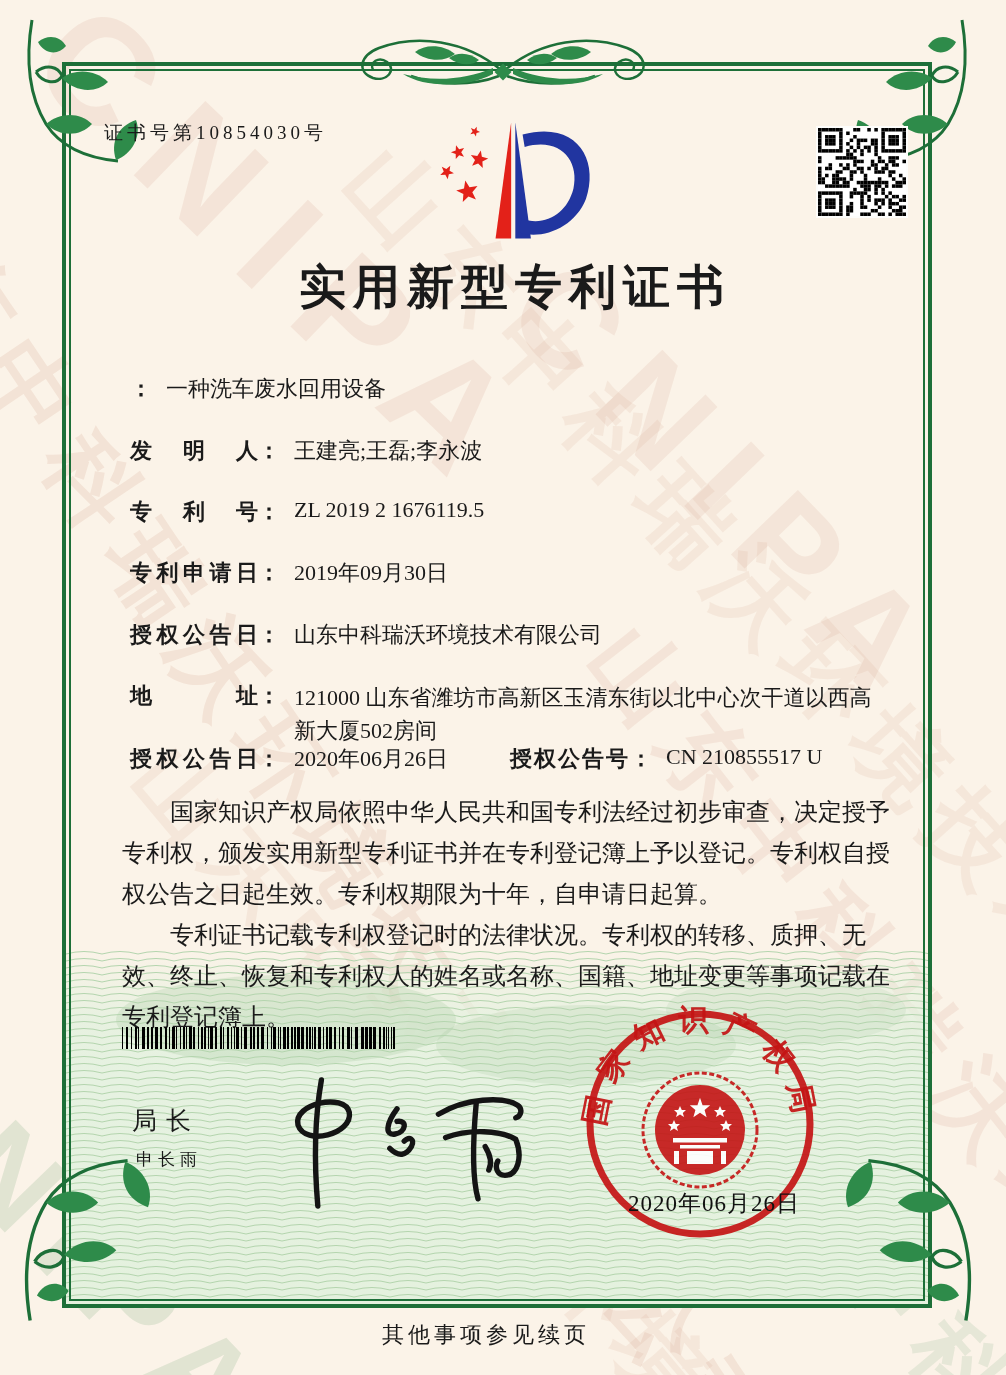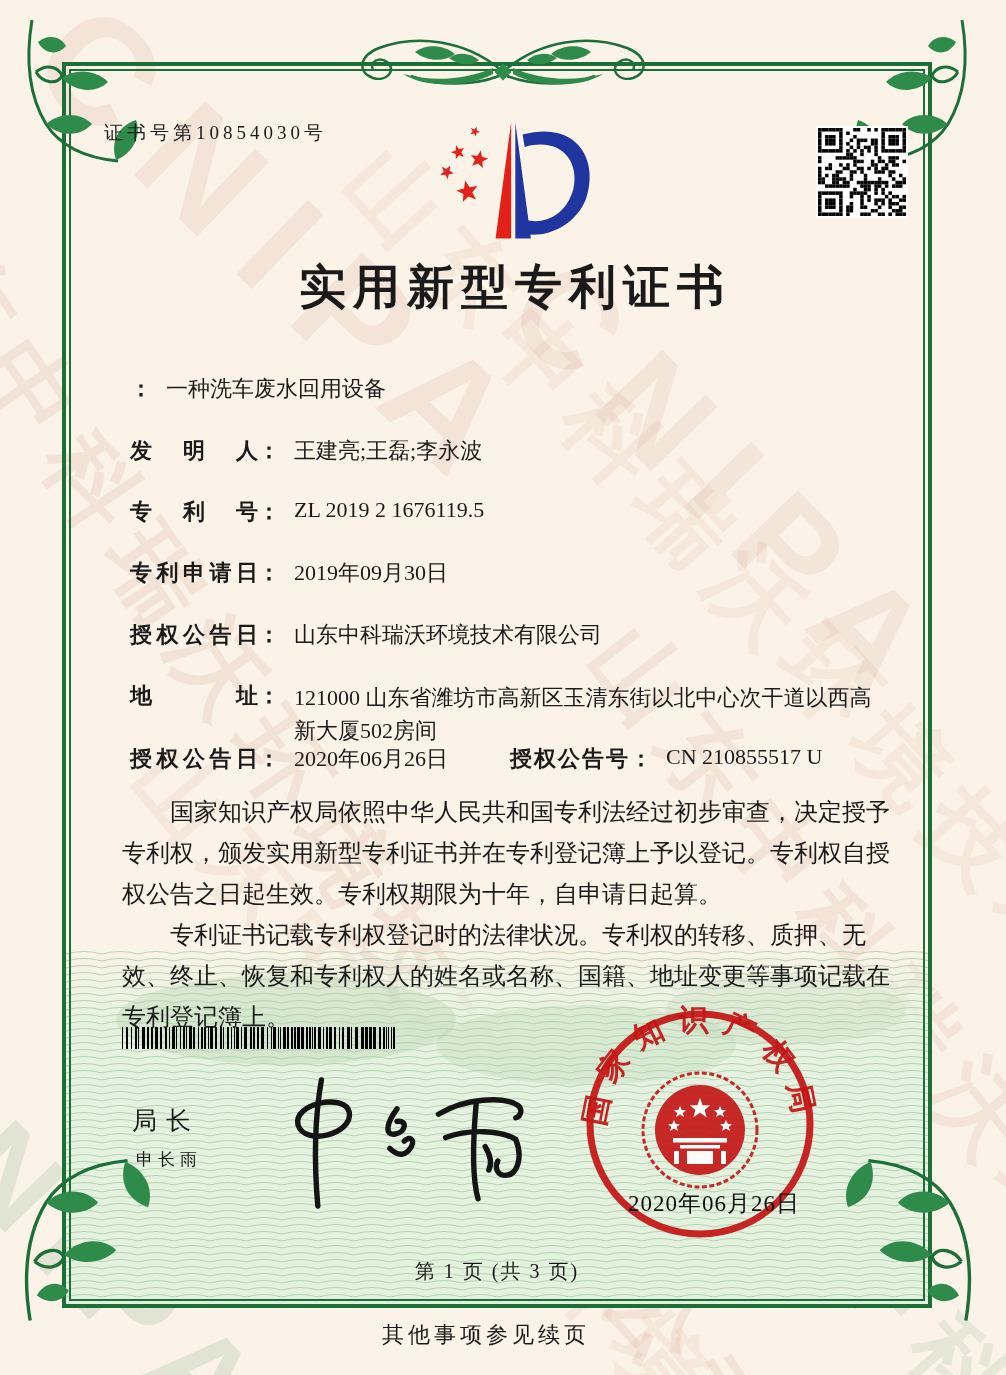--- a/index.html
+++ b/index.html
@@ -626,21 +626,20 @@
         <path d="M40,60 C34,36 92,24 97,46 C101,70 48,84 40,60"></path>
         <path d="M150,42 C138,58 136,72 148,70 C160,68 162,54 150,56"></path>
         <path d="M142,86 C152,96 160,94 166,84 C170,76 164,72 158,78"></path>
         <path d="M196,48 C226,30 268,28 284,38 C290,42 288,50 282,52"></path>
         <path d="M238,36 C234,80 234,120 240,142"></path>
         <path d="M204,74 C230,64 266,66 282,76 C290,96 284,116 270,116 C262,116 258,108 262,100"></path>
         <path d="M248,84 C254,94 256,102 252,110"></path>
       </g>
     </svg>
 
-    <div class="page-num">第 1 页 (共 3 页)</div>
     <div class="note">其他事项参见续页</div>
   </div>
 
   <div class="seal">
     <svg width="240" height="250" viewBox="0 0 240 250">
       <circle cx="120" cy="122" r="110" fill="none" stroke="var(--seal-red)" stroke-width="7" opacity=".92"></circle>
       <path id="sealArc" d="M 26,122 A 94,94 0 0 1 214,122" fill="none"></path>
       <text font-size="30" font-weight="bold" fill="var(--seal-red)" letter-spacing="13" opacity=".92">
         <textPath href="#sealArc" startOffset="50%" text-anchor="middle">国家知识产权局</textPath>
       </text>

